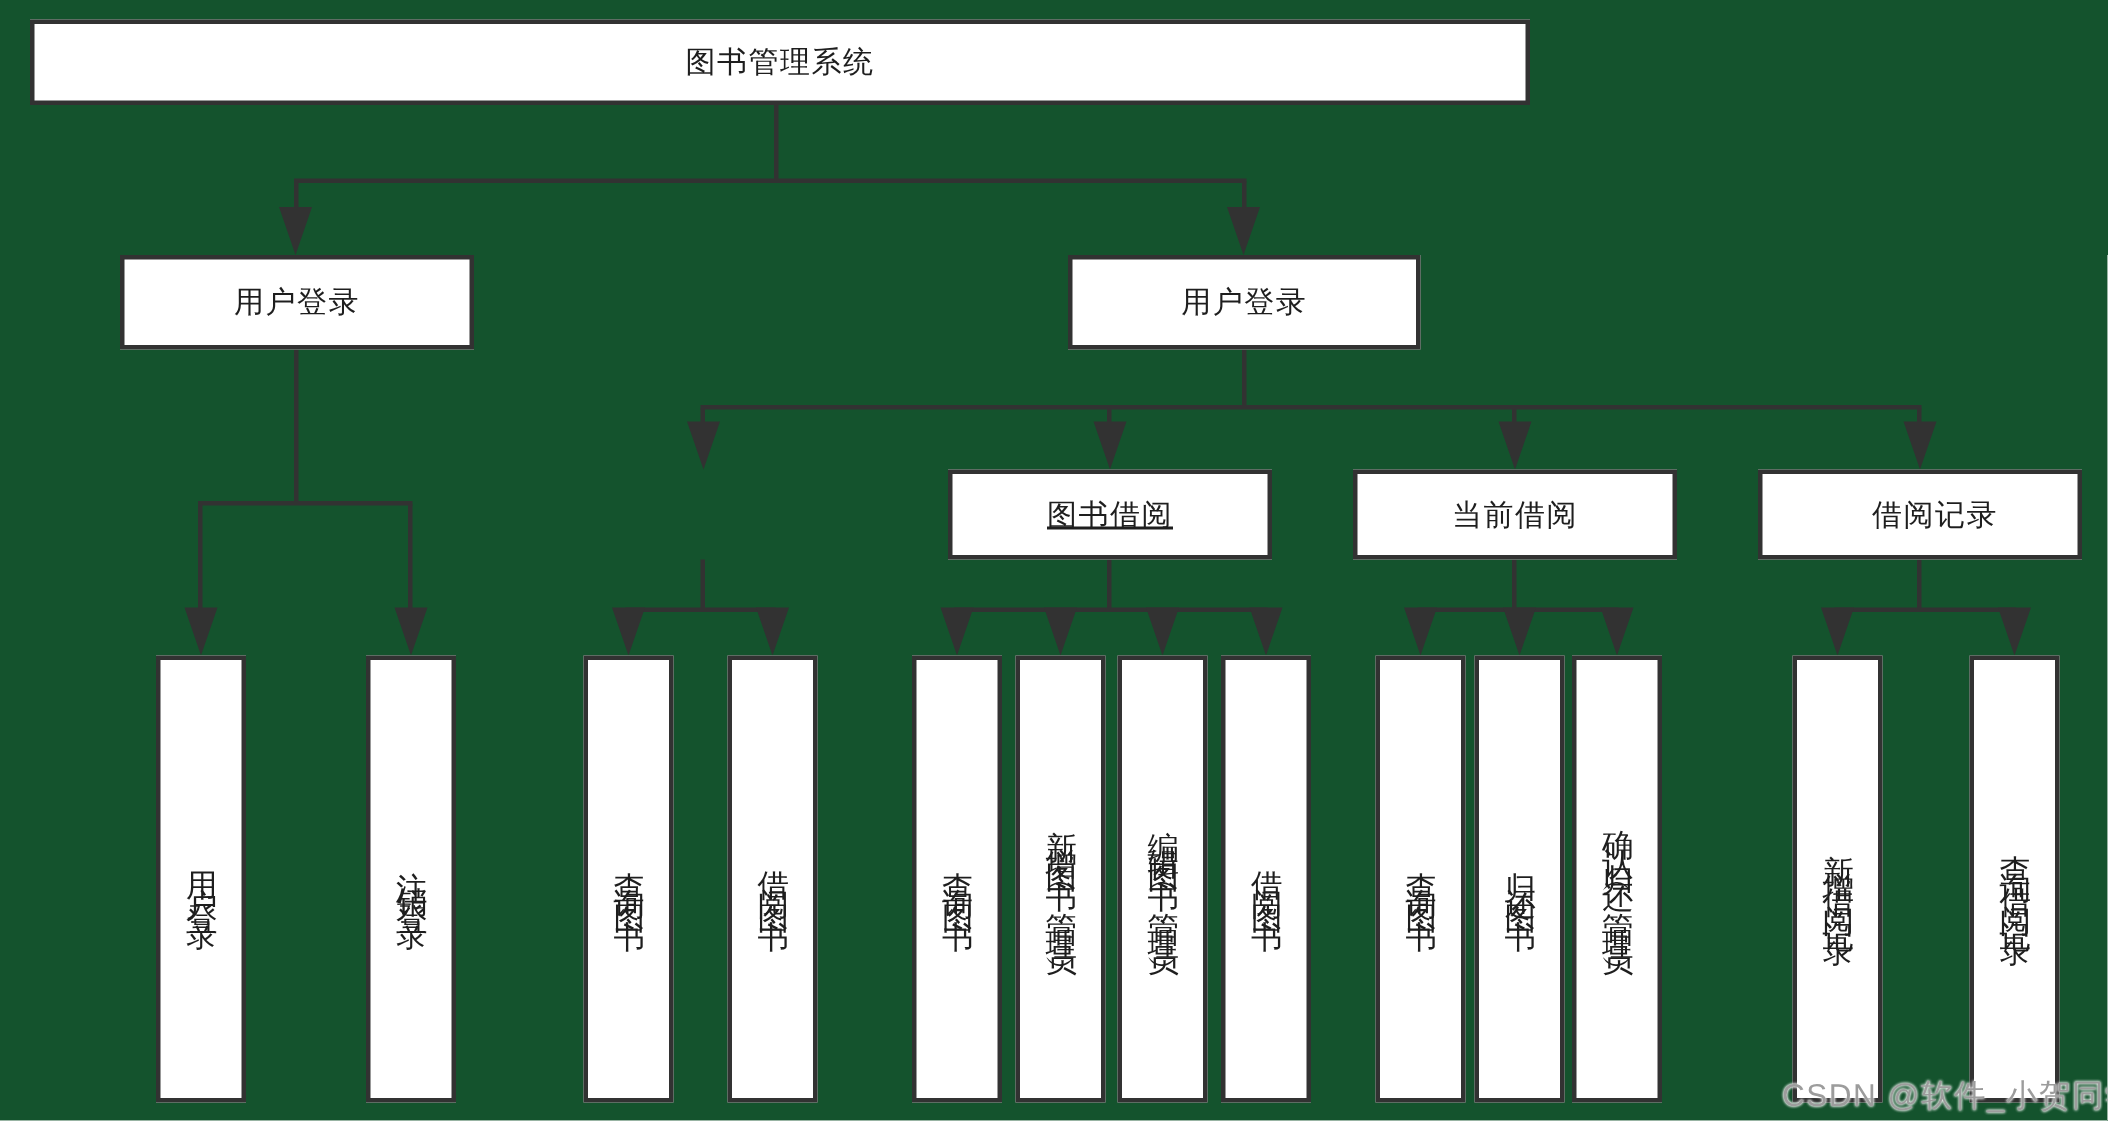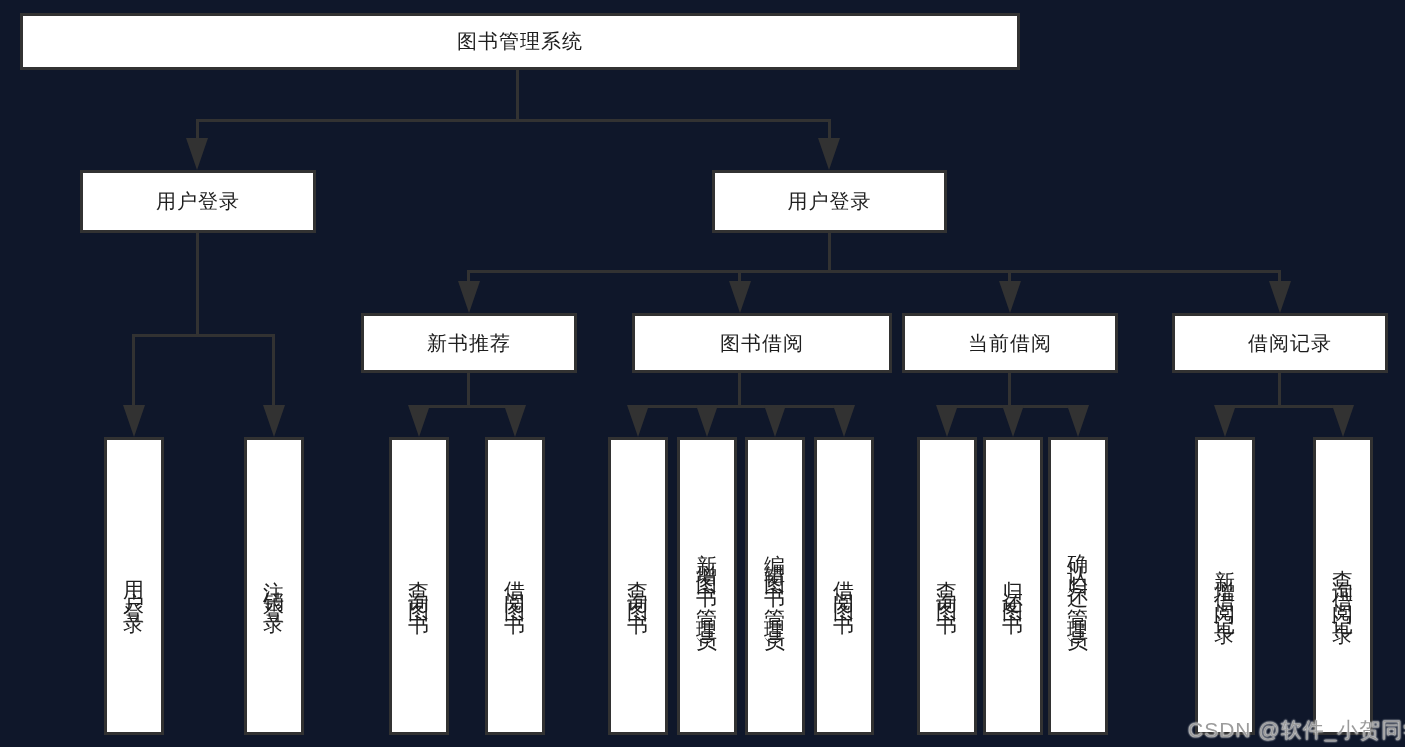--- a/index.html
+++ b/index.html
@@ -1,20 +1,20 @@
 <!DOCTYPE html>
 <html><head>
 <meta charset="utf-8">
 <style>
   html, body { margin: 0; padding: 0; background: #ffffff; }
   #canvas {
     position: relative;
     width: 1405px;
     height: 747px;
-    background: #0f172a;
+    background: #14532d;
     font-family: "Liberation Sans", sans-serif;
     overflow: hidden;
   }
   .box {
     position: absolute;
     background: #ffffff;
     border: 3px solid #323232;
     box-sizing: border-box;
     display: flex;
     align-items: center;
@@ -95,24 +95,21 @@
   <div class="hline" style="left:467px; top:270px; width:814px;"></div>
   <div class="vline" style="left:467px; top:272px; height:14px;"></div>
   <div class="vline" style="left:738px; top:272px; height:14px;"></div>
   <div class="vline" style="left:1008px; top:272px; height:14px;"></div>
   <div class="vline" style="left:1278px; top:272px; height:14px;"></div>
   <div class="arr" style="left:458px; top:281px;"></div>
   <div class="arr" style="left:729px; top:281px;"></div>
   <div class="arr" style="left:999px; top:281px;"></div>
   <div class="arr" style="left:1269px; top:281px;"></div>
 
-  <div class="box" style="left:361px; top:313px; width:216px; height:60px;">
-    <span>新书推荐</span>
-  </div>
-  <div class="box" style="left:632px; top:313px; width:260px; height:60px;">
+  <div class="box" style="left:632px; top:313px; width:216px; height:60px;text-decoration:underline;">
     <span>图书借阅</span>
   </div>
   <div class="box" style="left:902px; top:313px; width:216px; height:60px;align-items:center;">
     <span>当前借阅</span>
   </div>
   <div class="box" style="left:1172px; top:313px; width:216px; height:60px;padding-left:20px;">
     <span>借阅记录</span>
   </div>
 
   <div class="vline" style="left:467px; top:373px; height:34px;"></div>

